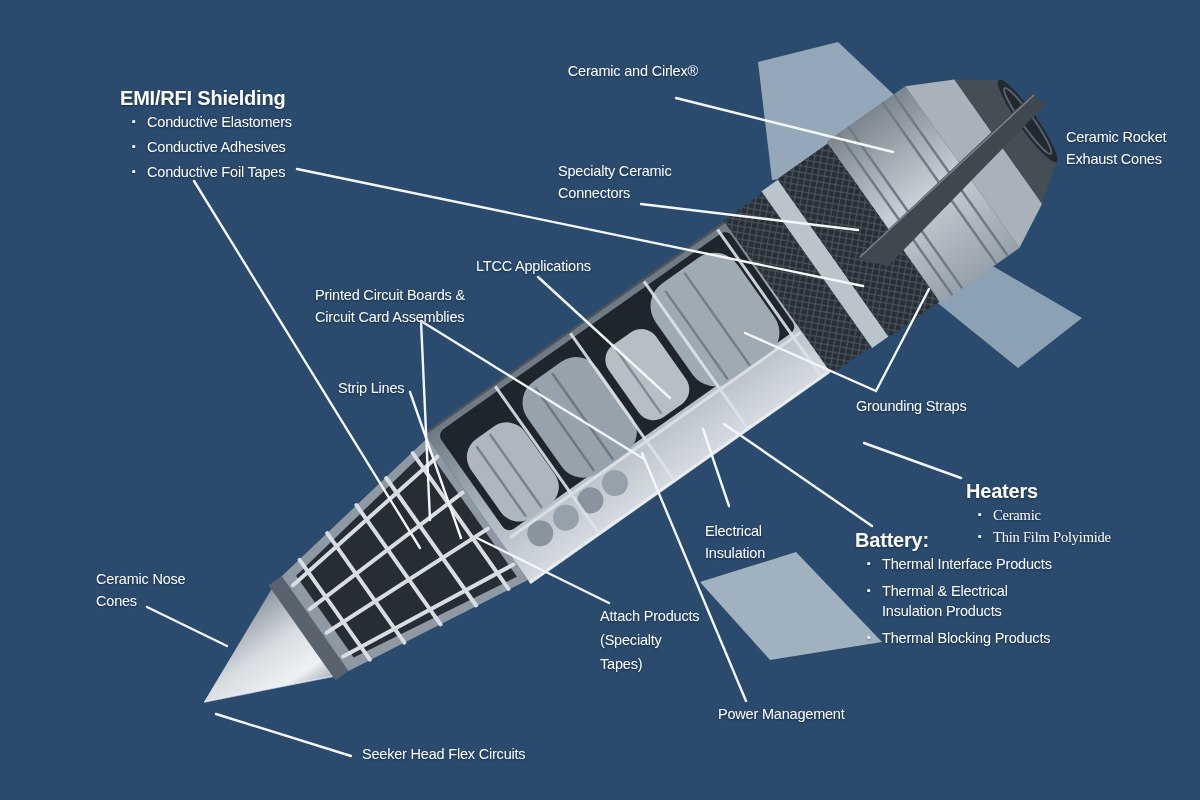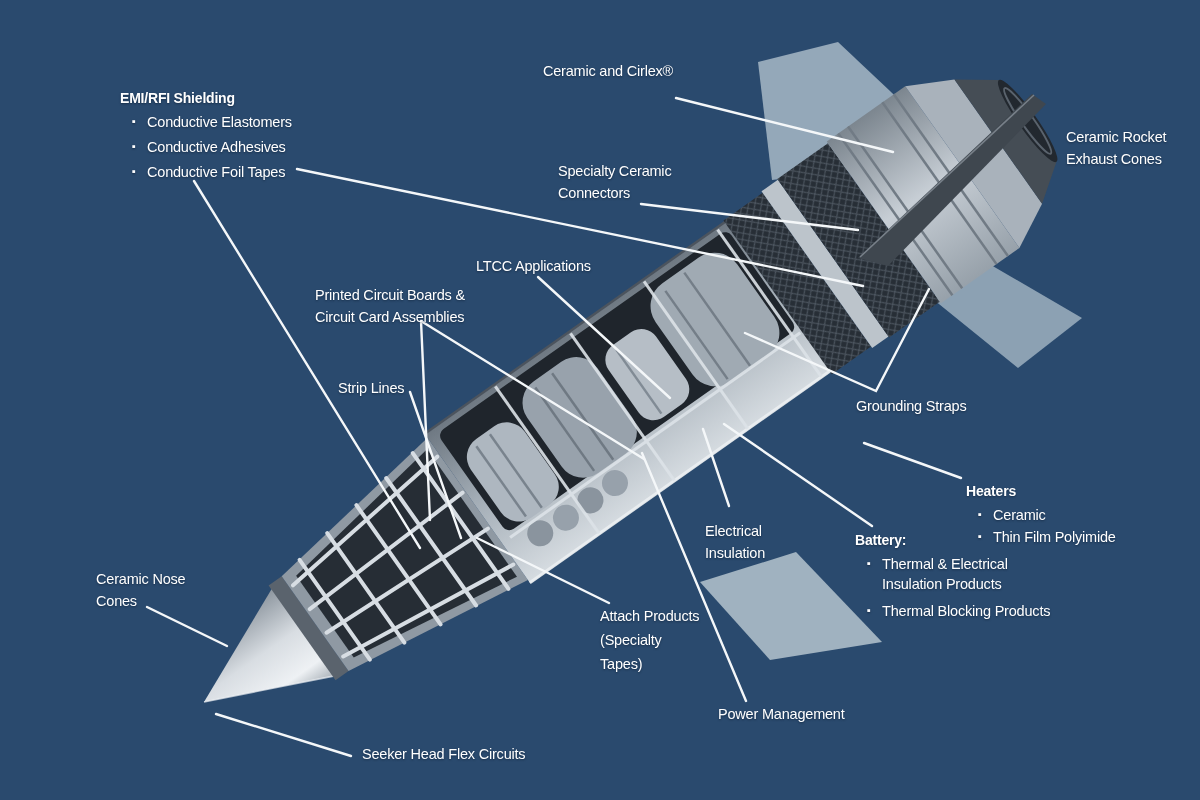--- a/index.html
+++ b/index.html
@@ -1,29 +1,29 @@
 <!DOCTYPE html>
 <html><head>
 <meta charset="utf-8">
 <style>
   html,body{margin:0;padding:0;background:#16293f;}
   .stage{position:relative;width:1200px;height:800px;background:#2a4a6e;overflow:hidden;
          font-family:"Liberation Sans","DejaVu Sans",sans-serif;color:#fff;}
   svg.scene{position:absolute;left:0;top:0;}
   .label{position:absolute;font-size:14.5px;line-height:21px;letter-spacing:-0.2px;
          color:#fff;text-shadow:0 1px 2px rgba(8,22,40,.5);white-space:nowrap;}
-  .label .title{font-weight:bold;font-size:14px;}
+  .label .title{font-weight:bold;font-size:20px;}
   .label ul{list-style:none;margin:3px 0 0;padding:0;}
   .label li{position:relative;padding-left:27px;}
   .label li::before{content:"▪";position:absolute;left:12px;top:-1px;font-size:11px;}
   .emi li{margin-bottom:4px;}
-  .heaters li{margin-bottom:1px;}
+  .heaters li{margin-bottom:1px;font-family:Liberation Serif, serif;}
   .battery{width:200px;white-space:normal;}
   .battery li{margin-bottom:7px;line-height:20px;}
-  .center{text-align:center;}
+  .center{text-align:right;}
   .ln{line-height:22px;}
   .attach div{line-height:24px;}
 </style>
 </head>
 <body>
 
 <div class="stage">
 
   <svg class="scene" width="1200" height="800" viewBox="0 0 1200 800" aria-hidden="true">
     <defs>
@@ -182,20 +182,21 @@
     <div class="title">Heaters</div>
     <ul>
       <li>Ceramic</li>
       <li>Thin Film Polyimide</li>
     </ul>
   </div>
 
   <div class="label battery" style="left:855px;top:530px">
     <div class="title">Battery:</div>
     <ul>
+      <li>Thermal Interface Products</li>
       <li>Thermal &amp; Electrical Insulation Products</li>
       <li>Thermal Blocking Products</li>
     </ul>
   </div>
 
   <div class="label ln" style="left:705px;top:520px">
     <div>Electrical</div>
     <div>Insulation</div>
   </div>
 

